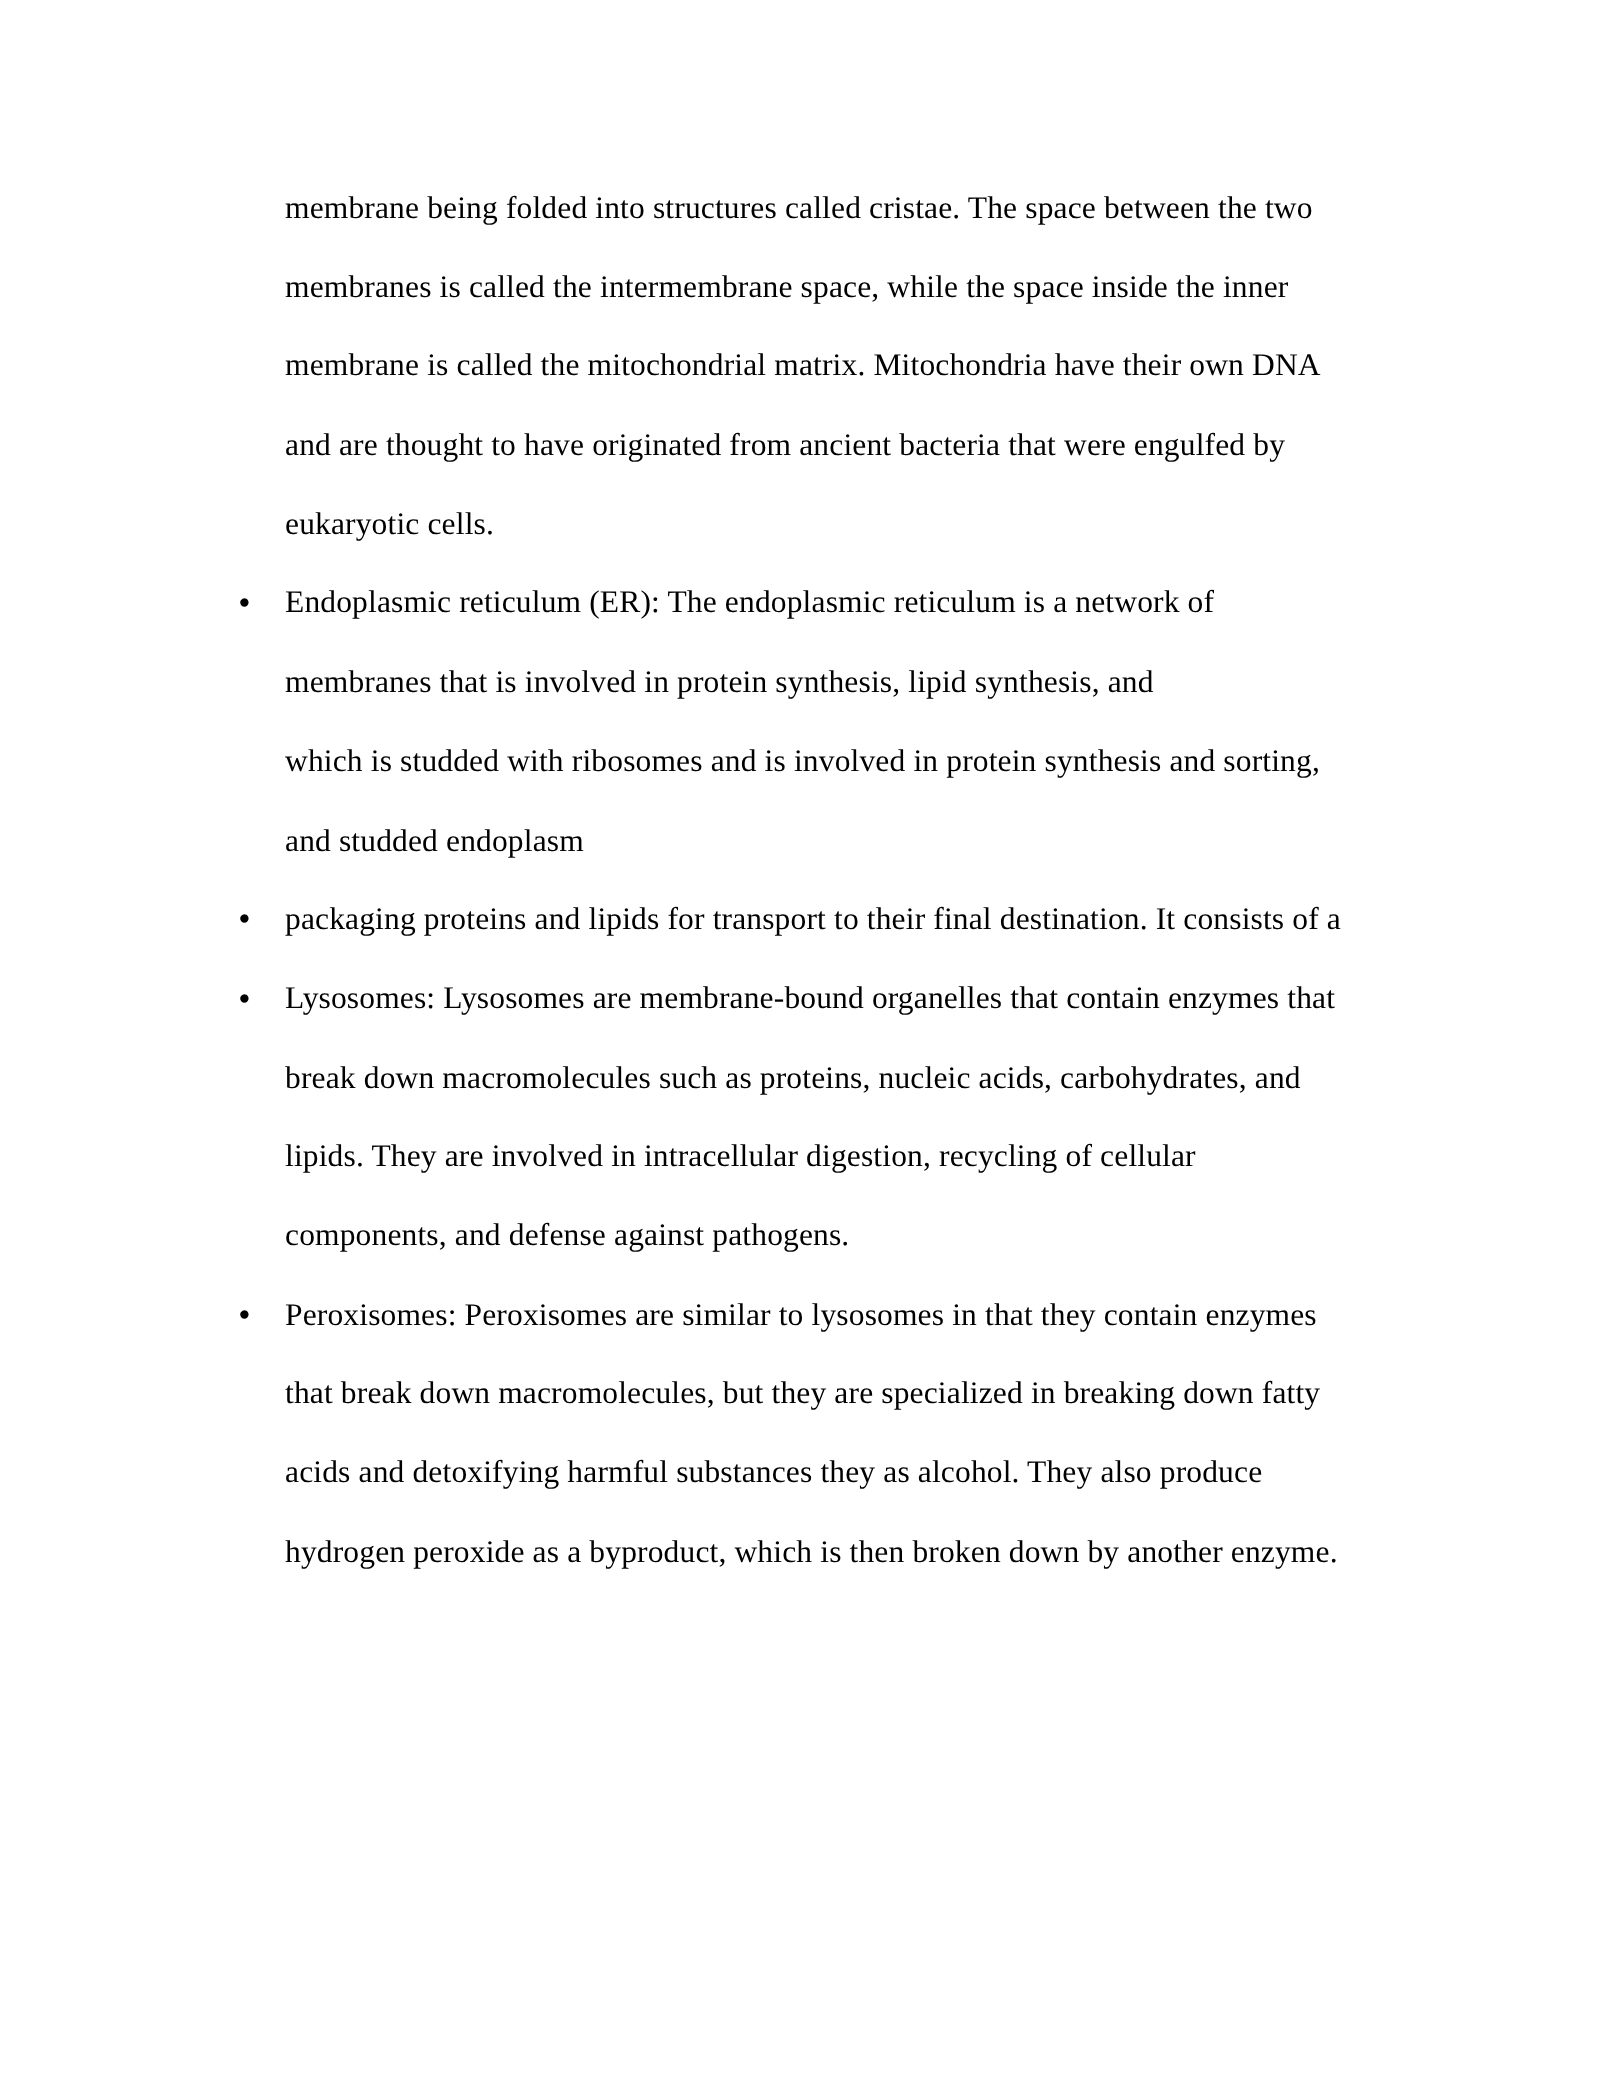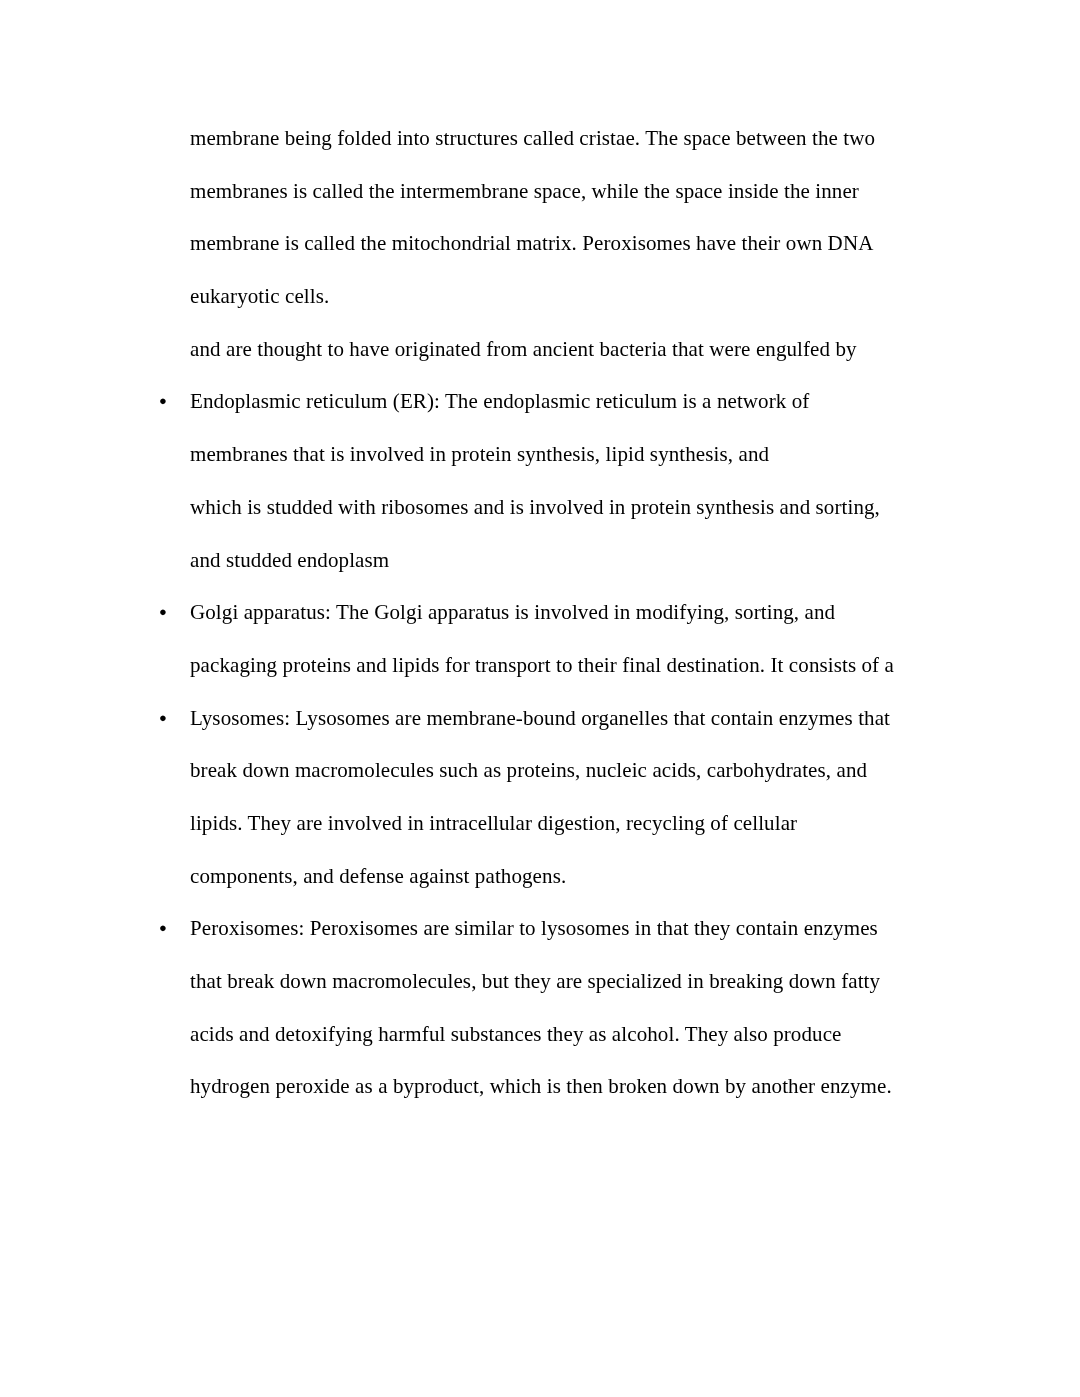--- a/index.html
+++ b/index.html
@@ -41,34 +41,33 @@
   }
 </style>
 </head>
 <body>
 
 <div class="doc-page">
   <div>
       <div class="paragraph">
         <div class="text-line">membrane being folded into structures called cristae. The space between the two</div>
         <div class="text-line">membranes is called the intermembrane space, while the space inside the inner</div>
-        <div class="text-line">membrane is called the mitochondrial matrix. Peroxisomes have their own DNA</div>
+        <div class="text-line">membrane is called the mitochondrial matrix. Mitochondria have their own DNA</div>
+        <div class="text-line">and are thought to have originated from ancient bacteria that were engulfed by</div>
         <div class="text-line">eukaryotic cells.</div>
-        <div class="text-line">and are thought to have originated from ancient bacteria that were engulfed by</div>
       </div>
       <div class="paragraph">
         <span class="bullet-marker">●</span>
         <div class="text-line">Endoplasmic reticulum (ER): The endoplasmic reticulum is a network of</div>
         <div class="text-line">membranes that is involved in protein synthesis, lipid synthesis, and</div>
         <div class="text-line">which is studded with ribosomes and is involved in protein synthesis and sorting,</div>
         <div class="text-line">and studded endoplasm</div>
       </div>
       <div class="paragraph">
         <span class="bullet-marker">●</span>
-        <div class="text-line">Golgi apparatus: The Golgi apparatus is involved in modifying, sorting, and</div>
         <div class="text-line">packaging proteins and lipids for transport to their final destination. It consists of a</div>
       </div>
       <div class="paragraph">
         <span class="bullet-marker">●</span>
         <div class="text-line">Lysosomes: Lysosomes are membrane-bound organelles that contain enzymes that</div>
         <div class="text-line">break down macromolecules such as proteins, nucleic acids, carbohydrates, and</div>
         <div class="text-line">lipids. They are involved in intracellular digestion, recycling of cellular</div>
         <div class="text-line">components, and defense against pathogens.</div>
       </div>
       <div class="paragraph">

